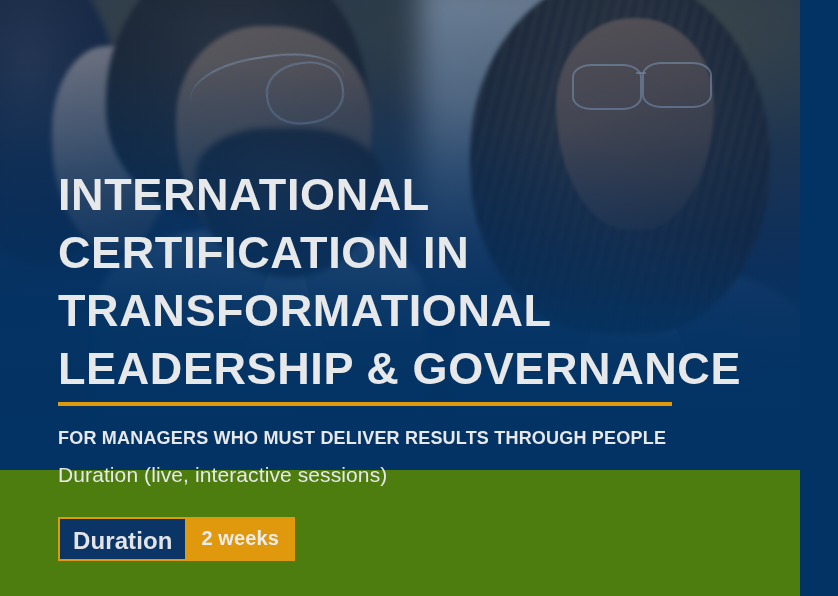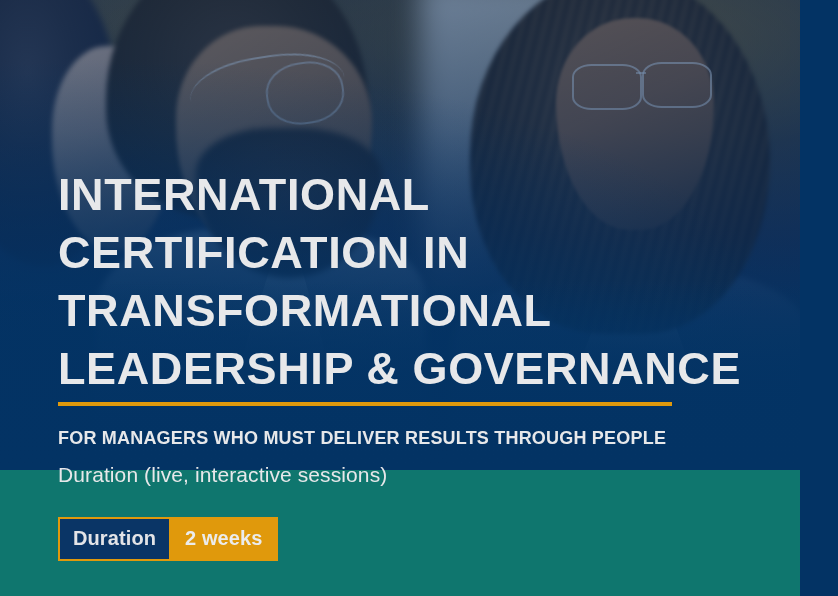--- a/index.html
+++ b/index.html
@@ -9,21 +9,21 @@
   }
   body {
     font-family: "Liberation Sans", sans-serif;
   }
 
   .hero {
     position: relative;
     width: 800px;
     height: 596px;
     overflow: hidden;
-    background: #0f766e;
+    background: #4d7c0f;
   }
 
   
   .photo-layer {
     position: absolute;
     inset: 0 0 auto 0;
     height: 470px;
     overflow: hidden;
   }
 
@@ -266,21 +266,21 @@
   .badge {
     display: inline-flex;
     align-items: stretch;
     margin-top: 30px;
     border: 2px solid #e0990c;
   }
   .badge-label {
     padding: 8px 13px 2px 13px;
     background: #0a3566;
     color: #e3e4e7;
-    font-size: 20px;
+    font-size: 24px;
     font-weight: 700;
     letter-spacing: 0.1px;
     border-right: 2px solid #e0990c;
     white-space: nowrap;
   }
   .badge-value {
     padding: 8px 14px 9px 14px;
     background: #e0990c;
     color: #ebeced;
     font-size: 20px;

